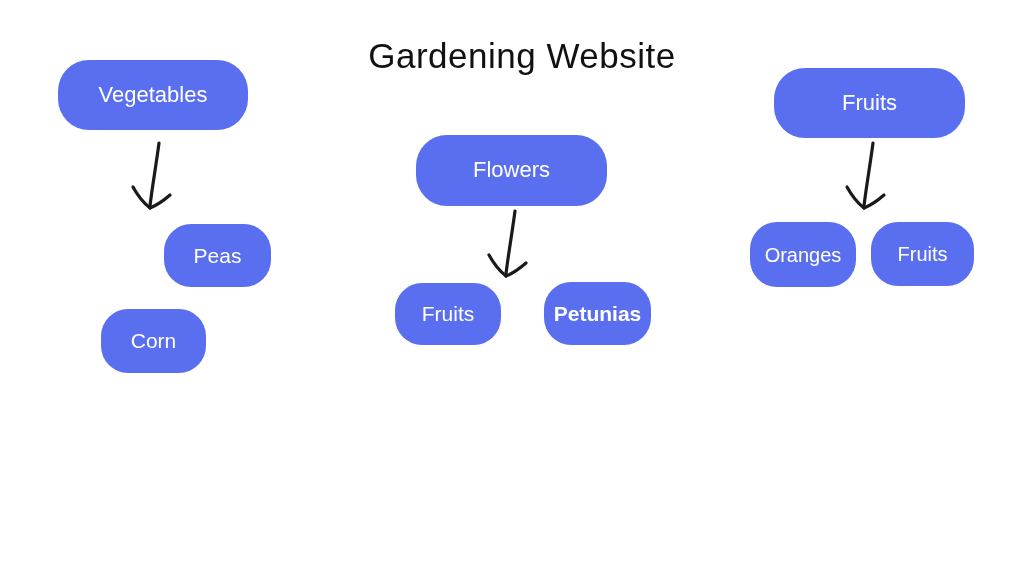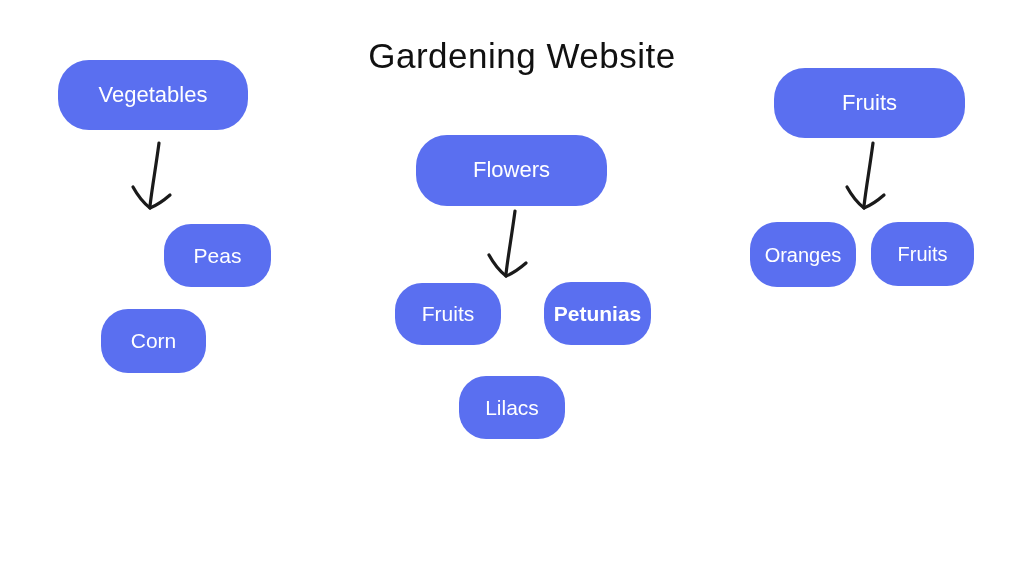--- a/index.html
+++ b/index.html
@@ -93,23 +93,20 @@
   </svg>
 
   <div class="node" style="left:395px; top:283px; width:106px; height:62px;">
     <span>Fruits</span>
   </div>
 
   <div class="node" style="left:544px; top:282px; width:107px; height:63px;font-weight:bold;">
     <span>Petunias</span>
   </div>
 
-  <div class="node" style="left:459px; top:376px; width:106px; height:63px;">
-    <span>Lilacs</span>
-  </div>
 
   <div class="node node-lg" style="left:774px; top:68px; width:191px; height:70px;">
     <span>Fruits</span>
   </div>
 
   <svg class="arrow" style="left:837px; top:140px;" viewBox="0 0 60 76">
     <path d="M 36 3 C 33 26 29 48 27 66"></path>
     <path d="M 10 47 C 16 58 22 64 27 68"></path>
     <path d="M 47 55 C 39 62 32 66 27 68"></path>
   </svg>

